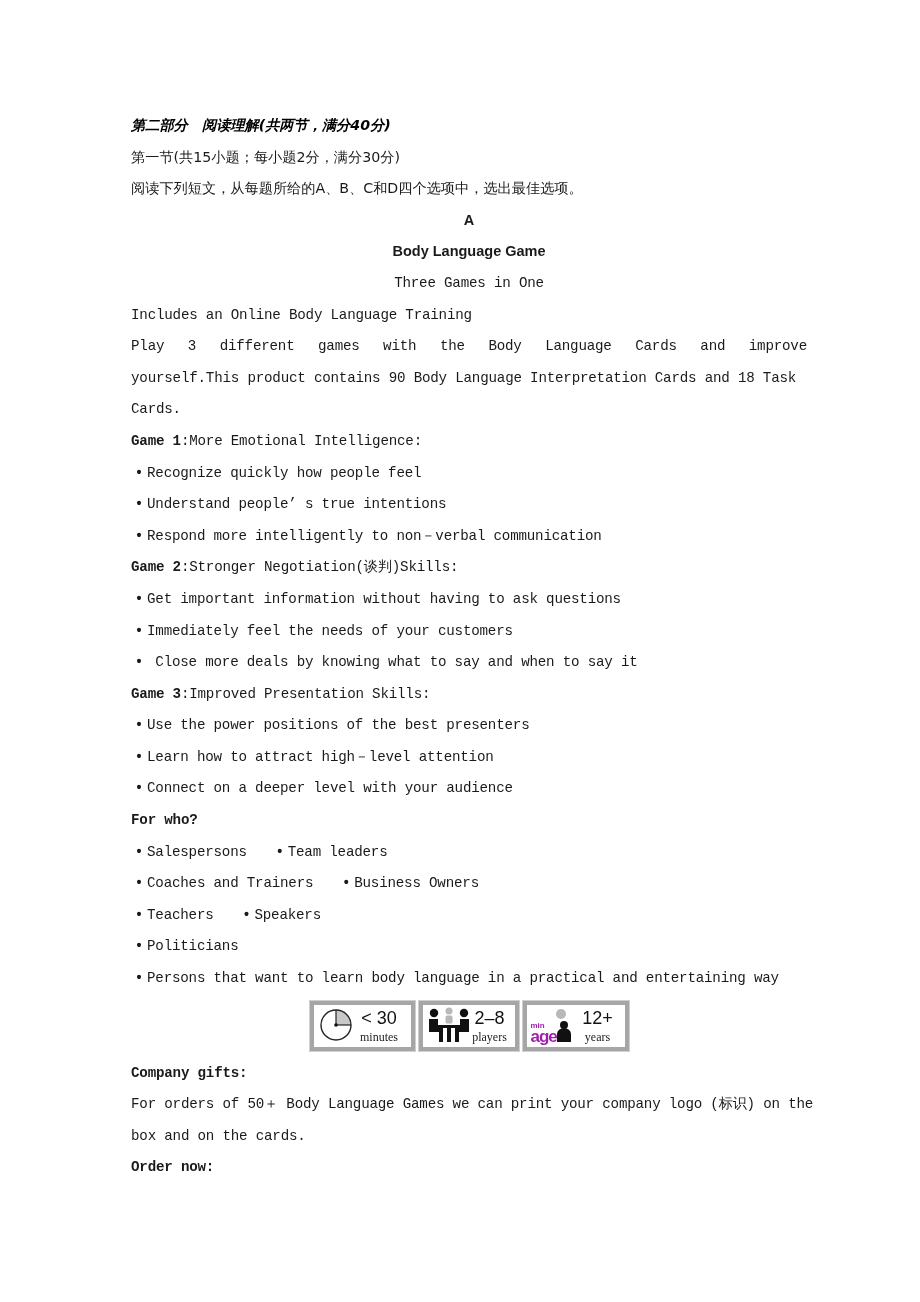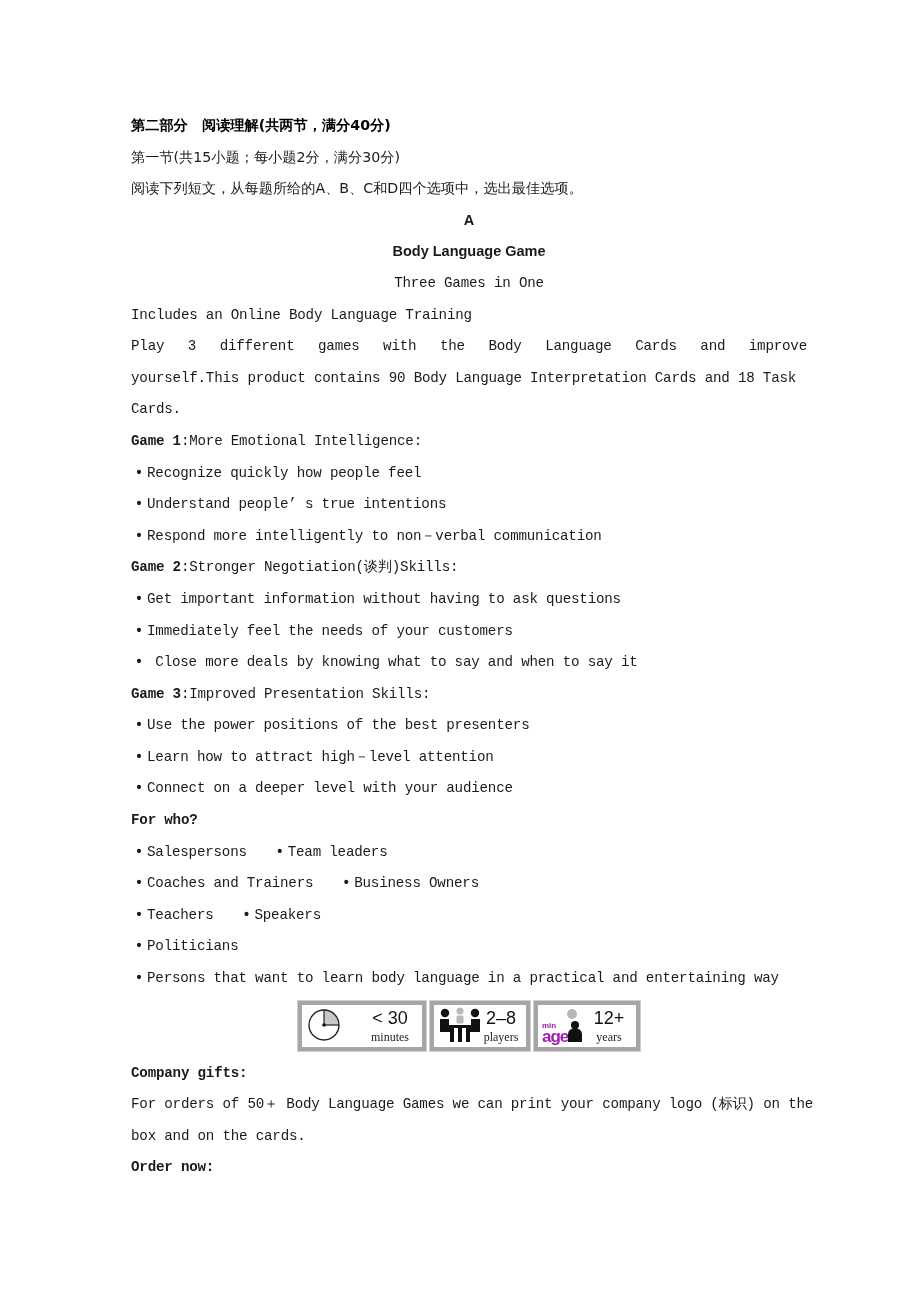--- a/index.html
+++ b/index.html
@@ -28,20 +28,21 @@
       white-space: pre;
       letter-spacing: -0.2px;
     }
     .cjk {
       font-family: "DejaVu Sans", "Liberation Sans", sans-serif;
       letter-spacing: 0;
     }
     .bold {
       font-weight: bold;
       color: #000;
+      font-style: italic;
     }
     .center { text-align: center; }
     .justify {
       text-align: justify;
       text-align-last: justify;
       white-space: normal;
     }
     .b-head { font-weight: bold; font-family: "Liberation Mono", monospace; }
     .bullet {
       display: inline-block;
@@ -69,21 +70,21 @@
       border: 4px solid #a6a6a6;
       outline: 1px solid #cfcfcf;
       background: #fff;
       display: flex;
       align-items: center;
       justify-content: space-between;
       padding: 0 6px 0 4px;
       font-family: "Liberation Sans", sans-serif;
       position: relative;
     }
-    .badge.b1 { width: 128px; }
+    .badge.b1 { width: 105px; }
     .badge.b2 { width: 100px; }
     .badge.b3 { width: 106px; }
     .badge .val {
       display: flex;
       flex-direction: column;
       align-items: center;
       justify-content: center;
       line-height: 1;
       width: 52px;
     }

